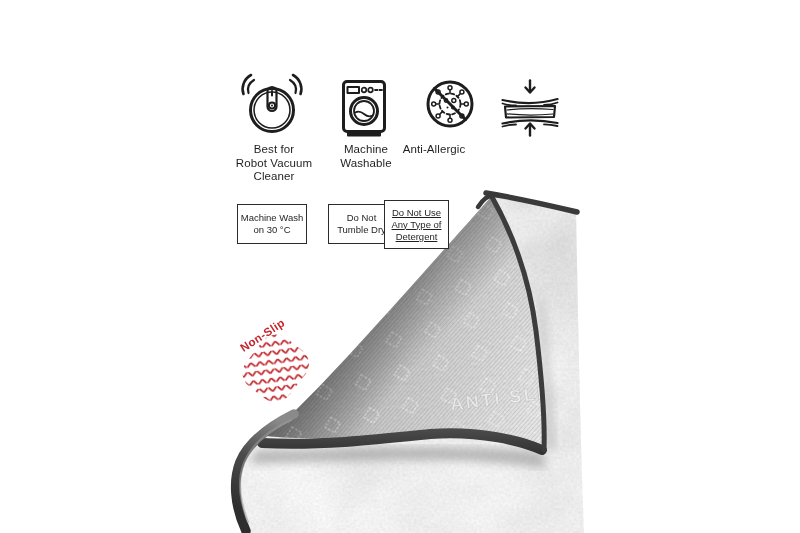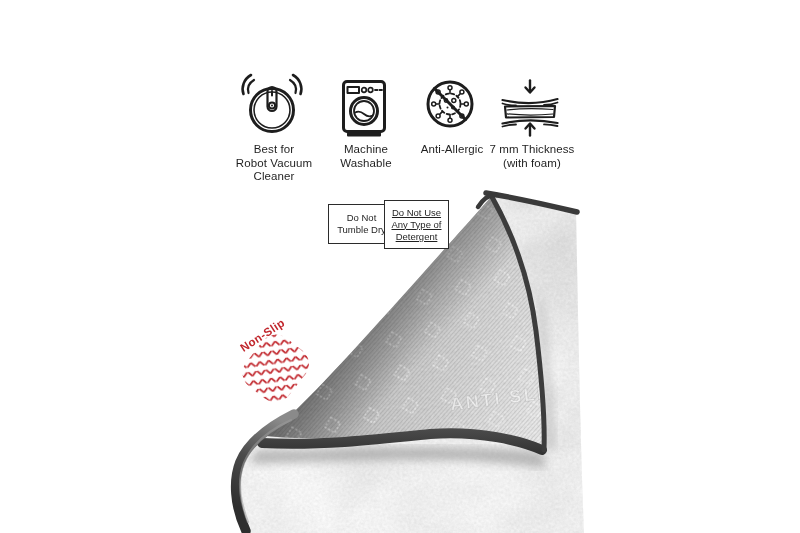--- a/index.html
+++ b/index.html
@@ -211,24 +211,26 @@
       <path d="M57.5,48 C52.5,46.8 48,46.4 44,46.4" class="icon-stroke" stroke-width="1.8"></path>
       <line x1="30" y1="57.5" x2="30" y2="46.5" class="icon-stroke" stroke-width="2.4"></line>
       <path d="M25.5,50.5 L30,45.5 L34.5,50.5" class="icon-stroke" stroke-width="2.4"></path>
     </svg>
   </div>
 
   <div class="feature-label" style="left:318px;top:143px;width:96px;">Machine Washable</div>
   <div class="feature-label" style="left:228px;top:143px;width:92px;">Best for
 Robot Vacuum
 Cleaner</div>
-  <div class="feature-label" style="left:410px;top:143px;width:84px;">Anti-Allergic</div>
-  <div class="feature-label" style="left:488px;top:143px;width:88px;">7 mm Thickness
-(with foam)</div>
-
+  <div class="feature-label" style="left:392px;top:143px;width:84px;">Anti-Allergic</div>
+
+  <div class="care-box" style="left:237px;top:204px;width:68px;height:38px;">
+    <span>Machine Wash
+on 30 °C</span>
+  </div>
   <div class="care-box" style="left:312px;top:204px;width:65px;height:38px;margin-left:16px;">
     <span>Do Not
 Tumble Dry</span>
   </div>
   <div class="care-box" style="left:384px;top:200px;width:63px;height:47px;text-decoration:underline;">
     <span>Do Not Use
 Any Type of
 Detergent</span>
   </div>
 

